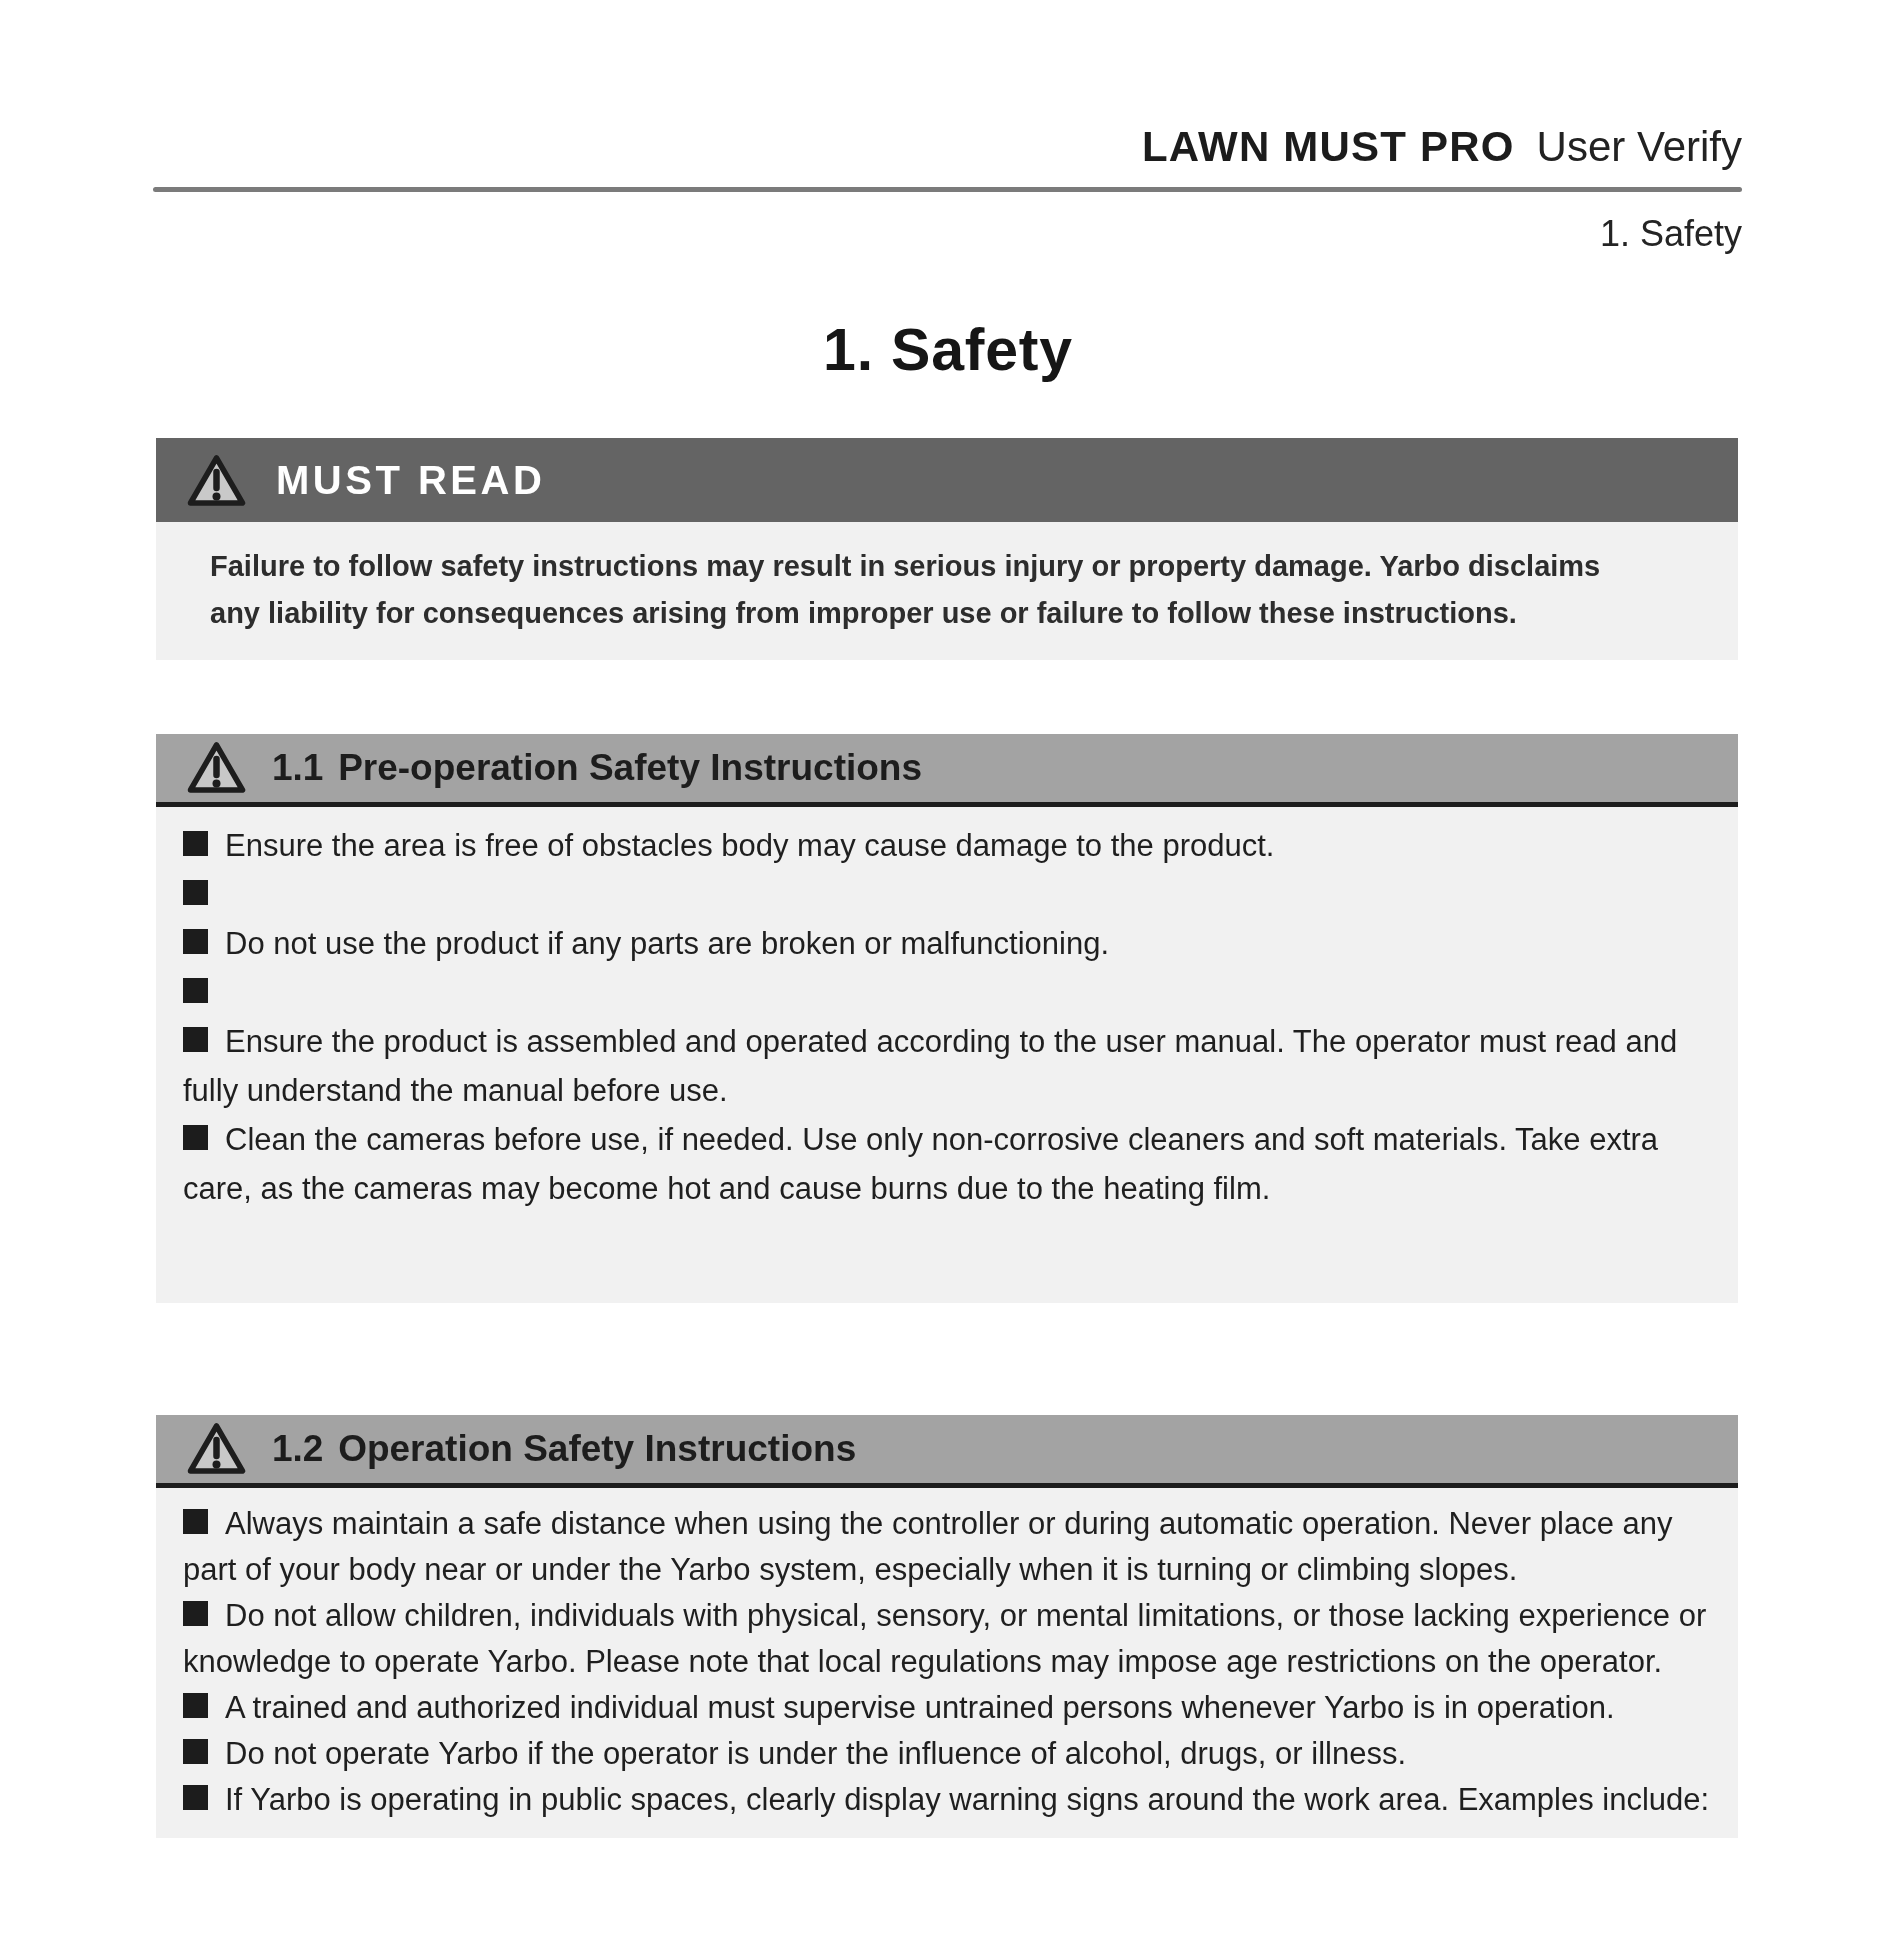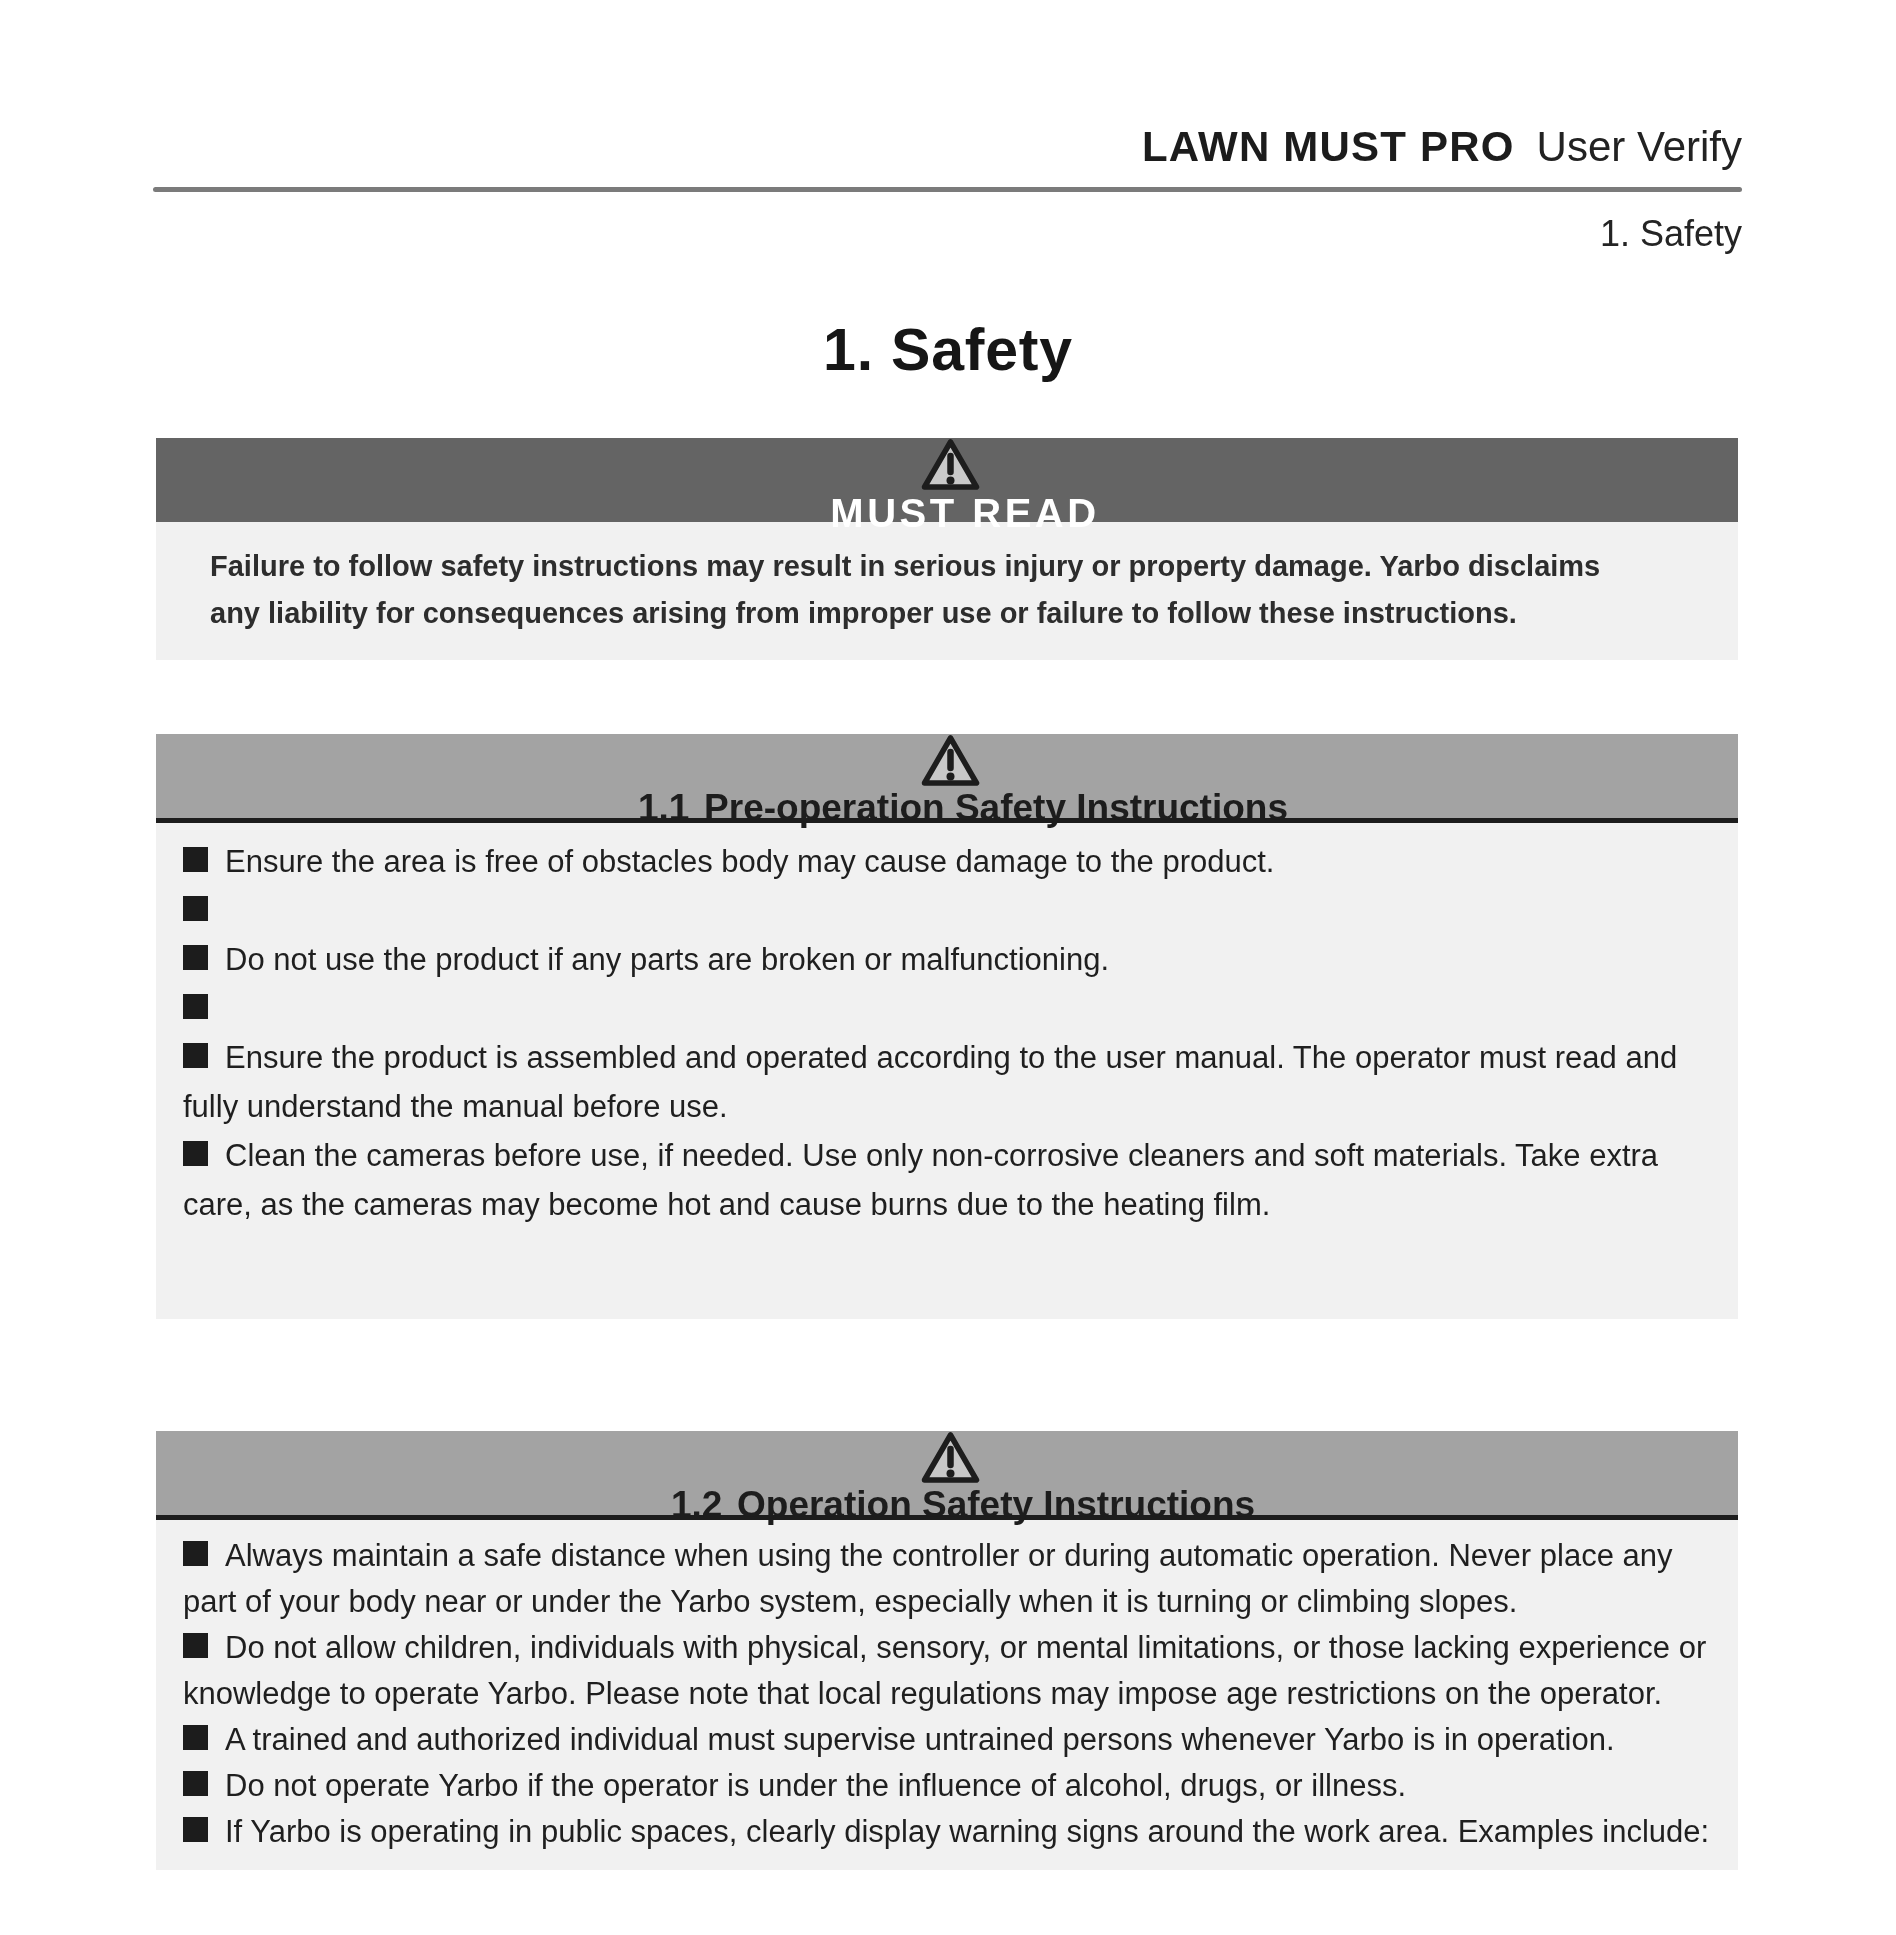--- a/index.html
+++ b/index.html
@@ -37,26 +37,25 @@
     color:#161616;
   }
   .band { margin-left:156px; margin-right:158px; }
   .band.must-read { margin-top:54px; }
   .band.sec-11 { margin-top:74px; }
   .band.sec-12 { margin-top:112px; }
   .banner {
     height:84px;
     display:flex; align-items:center;
     padding:0 23px 0 30px;
-    flex-direction:column;
   }
   .banner.dark { background:var(--banner_dark,#646464); color:#ffffff; }
   .banner.gray {
     background:var(--banner_gray,#a3a3a3); color:#1d1d1d;
-    height:89px;
+    height:73px;
     border-bottom:5.4px solid var(--banner_underline,#1d1d1d);
   }
   .warn-icon { width:61px; height:53px; flex:0 0 auto; }
   .banner-label { font-size:40px; font-weight:700; letter-spacing:3.5px; margin-left:29px; }
   .banner-heading { font-size:37px; font-weight:700; margin-left:25px; white-space:nowrap; }
   .sec-num { margin-right:14.7px; }
   .box { background:var(--box_bg,#f1f1f1); }
   .mr-box {
     padding:21px 116px 22.5px 54px;
     font-size:29px; font-weight:700; line-height:47px;

